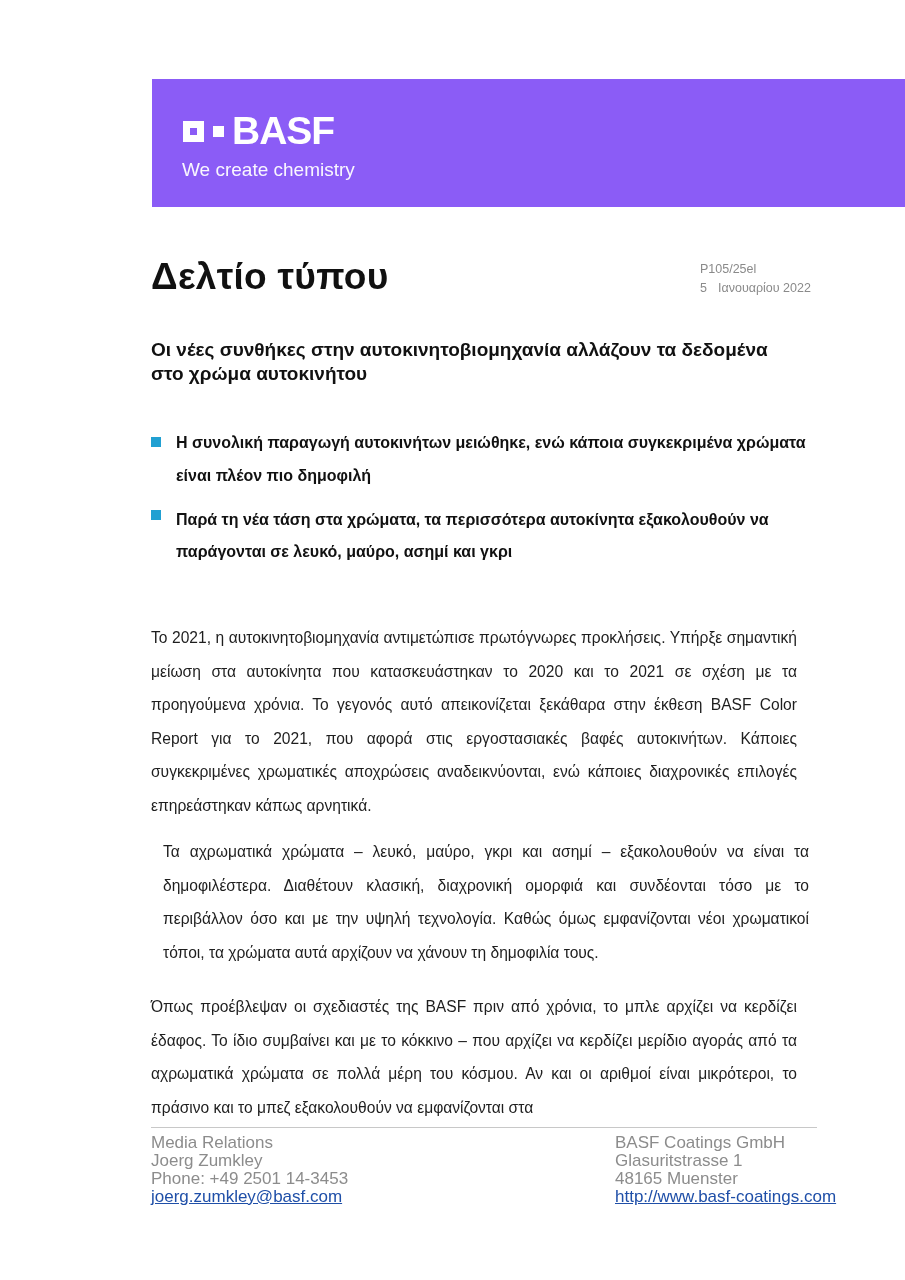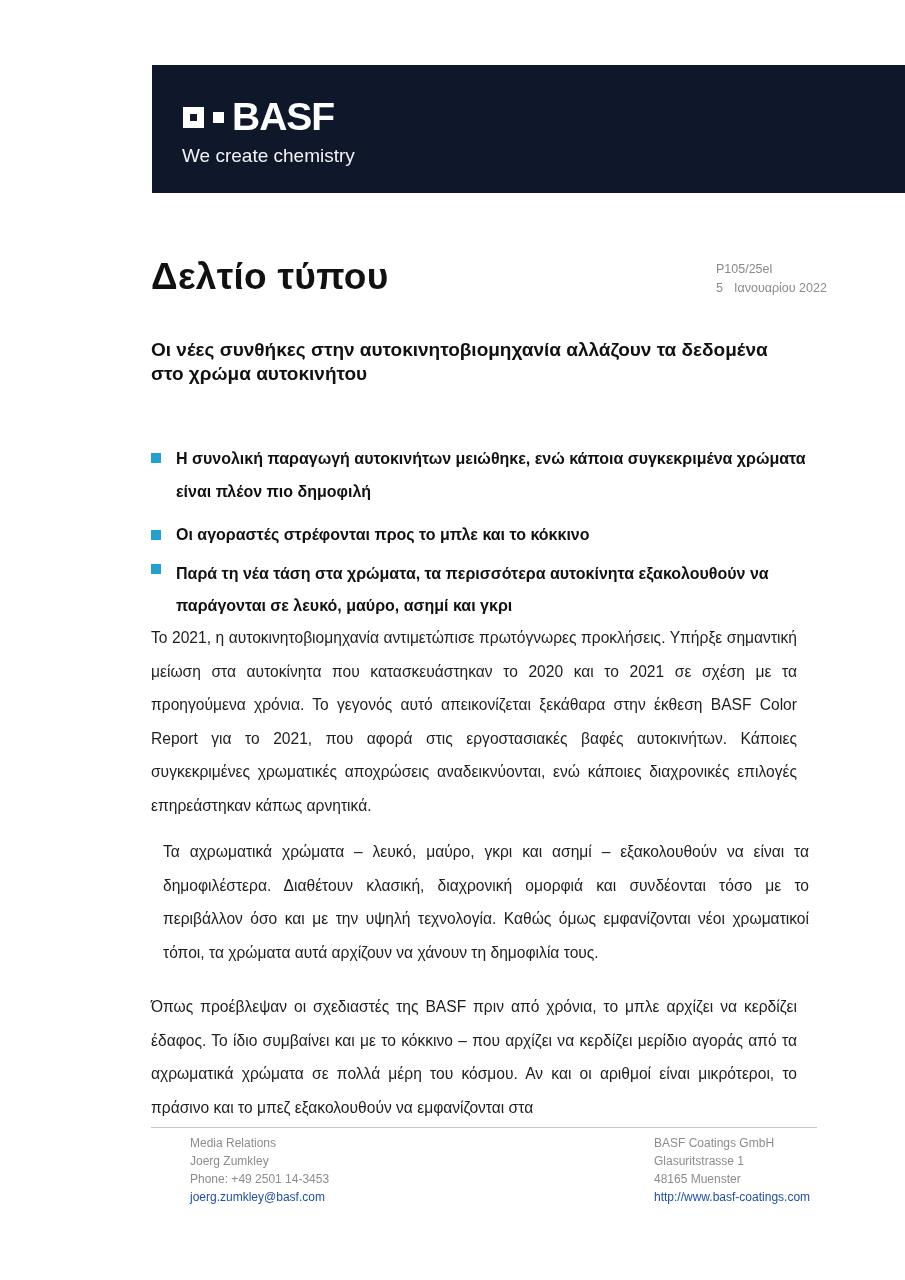--- a/index.html
+++ b/index.html
@@ -1,73 +1,73 @@
 <!DOCTYPE html>
 <html><head>
 <meta charset="utf-8">
 <style>
   html, body { margin: 0; padding: 0; background: #ffffff; }
   body {
     width: 905px; height: 1280px; position: relative; overflow: hidden;
     font-family: "Liberation Sans", sans-serif; color: #1a1a1a;
   }
   .banner {
-    position: absolute; left: 152px; top: 65px; width: 753px; height: 128px;
-    background: #0f172a;
+    position: absolute; left: 152px; top: 79px; width: 753px; height: 128px;
+    background: #8b5cf6;
   }
   .logo { position: absolute; left: 31px; top: 33px; height: 38px; display: flex; align-items: center; }
   .logo-sq-outline {
     width: 21px; height: 21px; border: 7px solid #ffffff; box-sizing: border-box;
     margin-right: 9px;
   }
   .logo-sq-filled { width: 11px; height: 11px; background: #ffffff; margin-right: 8px; }
   .logo-text {
     color: #ffffff; font-weight: bold; font-size: 39px; letter-spacing: -1px; line-height: 38px;
   }
   .tagline {
     position: absolute; left: 30px; top: 80px; color: #ffffff; font-size: 19px; opacity: 0.95;
   }
 
   .doc-title {
     position: absolute; left: 151px; top: 256px; font-size: 37px; font-weight: bold;
     color: #111; letter-spacing: 0.3px; text-align: right;
   }
   .ref {
-    position: absolute; left: 716px; top: 260px; font-size: 12.5px; color: #8a8a8a; line-height: 19px;
+    position: absolute; left: 700px; top: 260px; font-size: 12.5px; color: #8a8a8a; line-height: 19px;
   }
   .ref .date-day { display: inline-block; width: 18px; }
 
   .headline {
     position: absolute; left: 151px; top: 338px; width: 640px;
     font-size: 19px; font-weight: bold; line-height: 24px; color: #111;
   }
 
   .bullets { position: absolute; left: 151px; top: 426px; width: 680px; }
   .bullet { display: flex; align-items: flex-start; font-weight: bold; font-size: 16px; color: #111; }
   .bullet .mark { width: 10px; height: 10px; background: #21a0d2; margin-top: 6px; margin-right: 15px; flex: 0 0 10px; }
-  .bullet.b1 { line-height: 33px; margin-top: 16px; }
+  .bullet.b1 { line-height: 33px; margin-top: 0; }
   .bullet.b1 .mark { margin-top: 11px; }
   .bullet.b2 { margin-top: 16px; line-height: 22px; }
   .bullet.b3 { margin-top: 12px; line-height: 32px; }
 
   .body-text {
     position: absolute; left: 151px; width: 646px; font-size: 15.6px; line-height: 33.5px;
     text-align: justify; color: #1e1e1e;
   }
   .p1 { top: 621px; }
   .p2 { top: 823px; }
   .p3 { top: 990px; }
 
   .footer-rule { position: absolute; left: 151px; top: 1127px; width: 666px; height: 1px; background: #c8c8c8; }
   .footer-left, .footer-right {
-    position: absolute; top: 1134px; font-size: 12px; line-height: 18px; color: #8c8c8c; margin-left: 39px;
+    position: absolute; top: 1134px; font-size: 17px; line-height: 18px; color: #8c8c8c;
   }
   .footer-left { left: 151px; }
   .footer-right { left: 615px; }
-  .footer-left a, .footer-right a { color: #1f4fa8; }
+  .footer-left a, .footer-right a { color: #1f4fa8; text-decoration: underline; }
 </style>
 </head>
 <body>
 
 <div class="banner">
   <div class="logo">
     <div class="logo-sq-outline"></div>
     <div class="logo-sq-filled"></div>
     <span class="logo-text">BASF</span>
   </div>
@@ -83,24 +83,20 @@
   </div>
 </div>
 
 <h2 class="headline" style="margin:0;">Οι νέες συνθήκες στην αυτοκινητοβιομηχανία αλλάζουν τα δεδομένα στο χρώμα αυτοκινήτου</h2>
 
 <div class="bullets">
   <div class="bullet b1">
     <span class="mark"></span>
     <span>Η συνολική παραγωγή αυτοκινήτων μειώθηκε, ενώ κάποια συγκεκριμένα χρώματα είναι πλέον πιο δημοφιλή</span>
   </div>
-  <div class="bullet b2">
-    <span class="mark"></span>
-    <span>Οι αγοραστές στρέφονται προς το μπλε και το κόκκινο</span>
-  </div>
   <div class="bullet b3">
     <span class="mark"></span>
     <span>Παρά τη νέα τάση στα χρώματα, τα περισσότερα αυτοκίνητα εξακολουθούν να παράγονται σε λευκό, μαύρο, ασημί και γκρι</span>
   </div>
 </div>
 
 <p class="body-text p1" style="margin:0;">Το 2021, η αυτοκινητοβιομηχανία αντιμετώπισε πρωτόγνωρες προκλήσεις. Υπήρξε σημαντική μείωση στα αυτοκίνητα που κατασκευάστηκαν το 2020 και το 2021 σε σχέση με τα προηγούμενα χρόνια. Το γεγονός αυτό απεικονίζεται ξεκάθαρα στην έκθεση BASF Color Report για το 2021, που αφορά στις εργοστασιακές βαφές αυτοκινήτων. Κάποιες συγκεκριμένες χρωματικές αποχρώσεις αναδεικνύονται, ενώ κάποιες διαχρονικές επιλογές επηρεάστηκαν κάπως αρνητικά.</p>
 <p class="body-text p2" style="margin:12px;">Τα αχρωματικά χρώματα – λευκό, μαύρο, γκρι και ασημί – εξακολουθούν να είναι τα δημοφιλέστερα. Διαθέτουν κλασική, διαχρονική ομορφιά και συνδέονται τόσο με το περιβάλλον όσο και με την υψηλή τεχνολογία. Καθώς όμως εμφανίζονται νέοι χρωματικοί τόποι, τα χρώματα αυτά αρχίζουν να χάνουν τη δημοφιλία τους.</p>
 <p class="body-text p3" style="margin:0;">Όπως προέβλεψαν οι σχεδιαστές της BASF πριν από χρόνια, το μπλε αρχίζει να κερδίζει έδαφος. Το ίδιο συμβαίνει και με το κόκκινο – που αρχίζει να κερδίζει μερίδιο αγοράς από τα αχρωματικά χρώματα σε πολλά μέρη του κόσμου. Αν και οι αριθμοί είναι μικρότεροι, το πράσινο και το μπεζ εξακολουθούν να εμφανίζονται στα</p>
 

